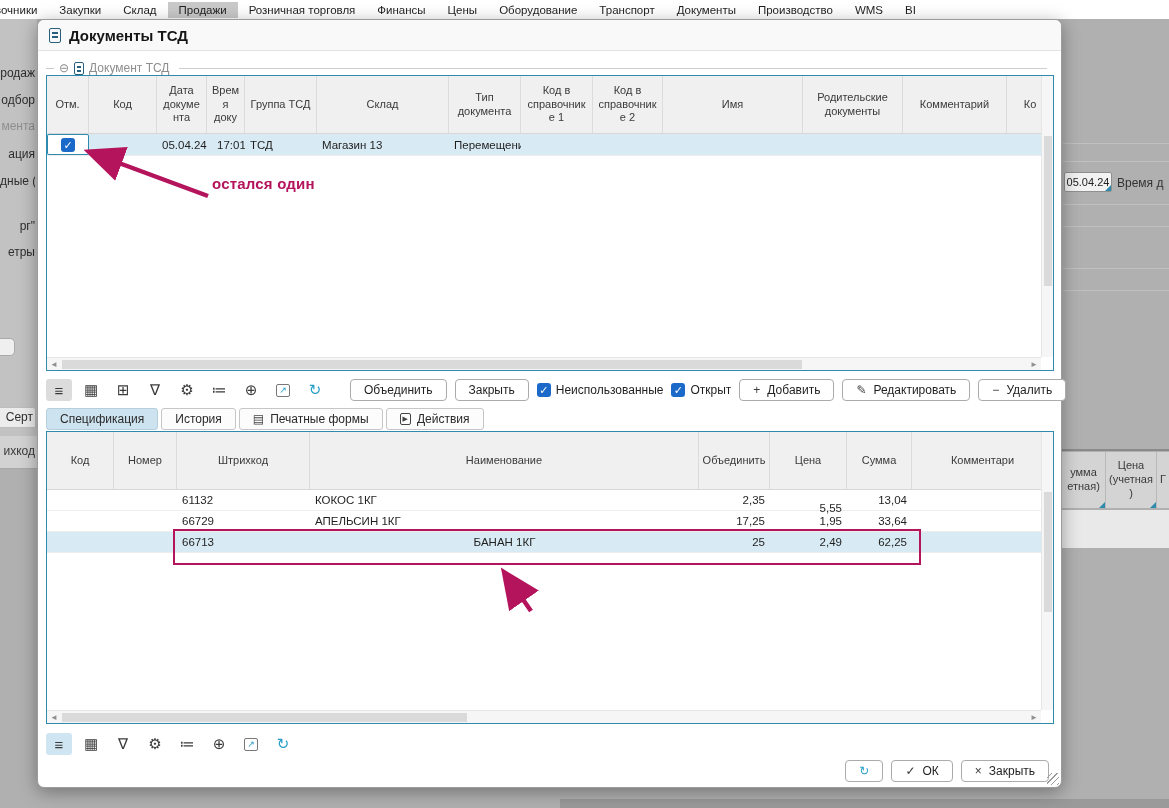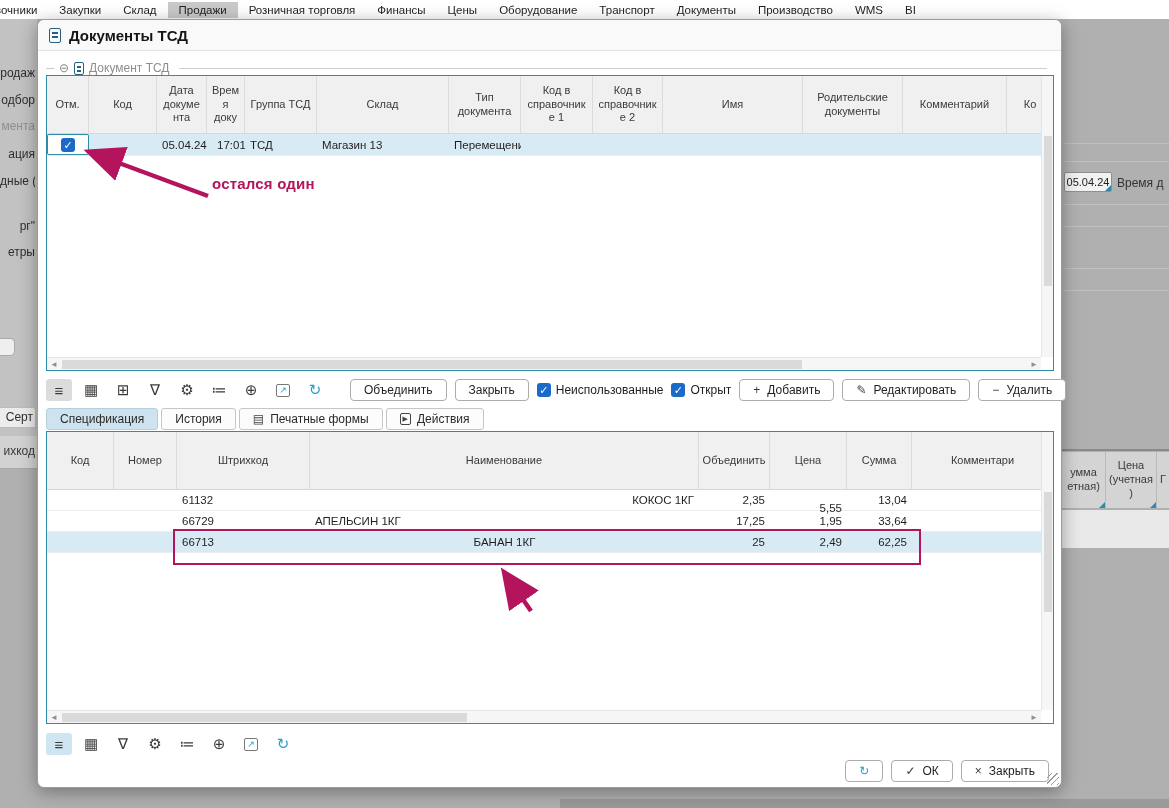--- a/index.html
+++ b/index.html
@@ -322,21 +322,21 @@
         <div class="th" style="width:389px;">Наименование</div>
         <div class="th" style="width:71px;">Объединить</div>
         <div class="th" style="width:77px;">Цена</div>
         <div class="th" style="width:65px;">Сумма</div>
         <div class="th last">Комментари</div>
       </div>
       <div class="trow" style="height:21px;">
         <div class="td" style="width:67px;"></div>
         <div class="td" style="width:63px;"></div>
         <div class="td" style="width:133px;">61132</div>
-        <div class="td" style="width:389px;text-align:right;">КОКОС 1КГ</div>
+        <div class="td" style="width:389px;">КОКОС 1КГ</div>
         <div class="td ar" style="width:71px;">2,35</div>
         <div class="td ar" style="width:77px;margin-top:16px;">5,55</div>
         <div class="td ar" style="width:65px;">13,04</div>
         <div class="td last"></div>
       </div>
       <div class="trow" style="height:21px;">
         <div class="td" style="width:67px;"></div>
         <div class="td" style="width:63px;"></div>
         <div class="td" style="width:133px;">66729</div>
         <div class="td" style="width:389px;">АПЕЛЬСИН 1КГ</div>

